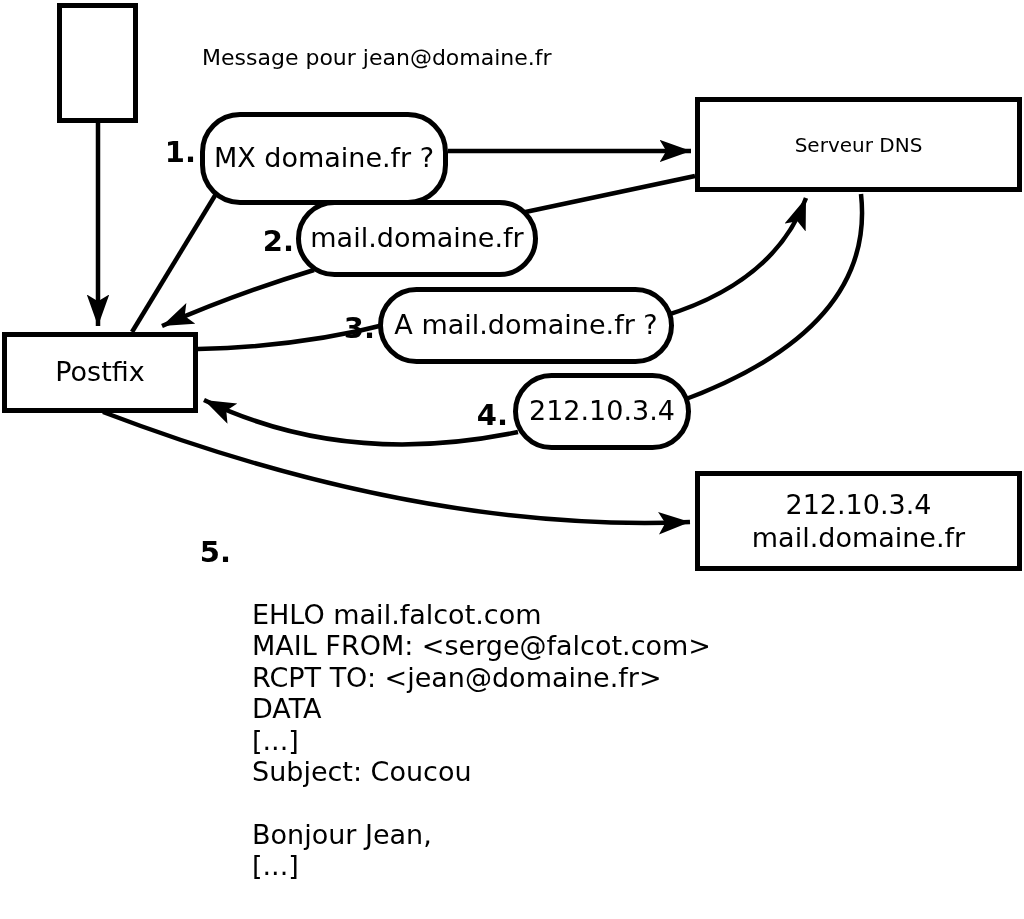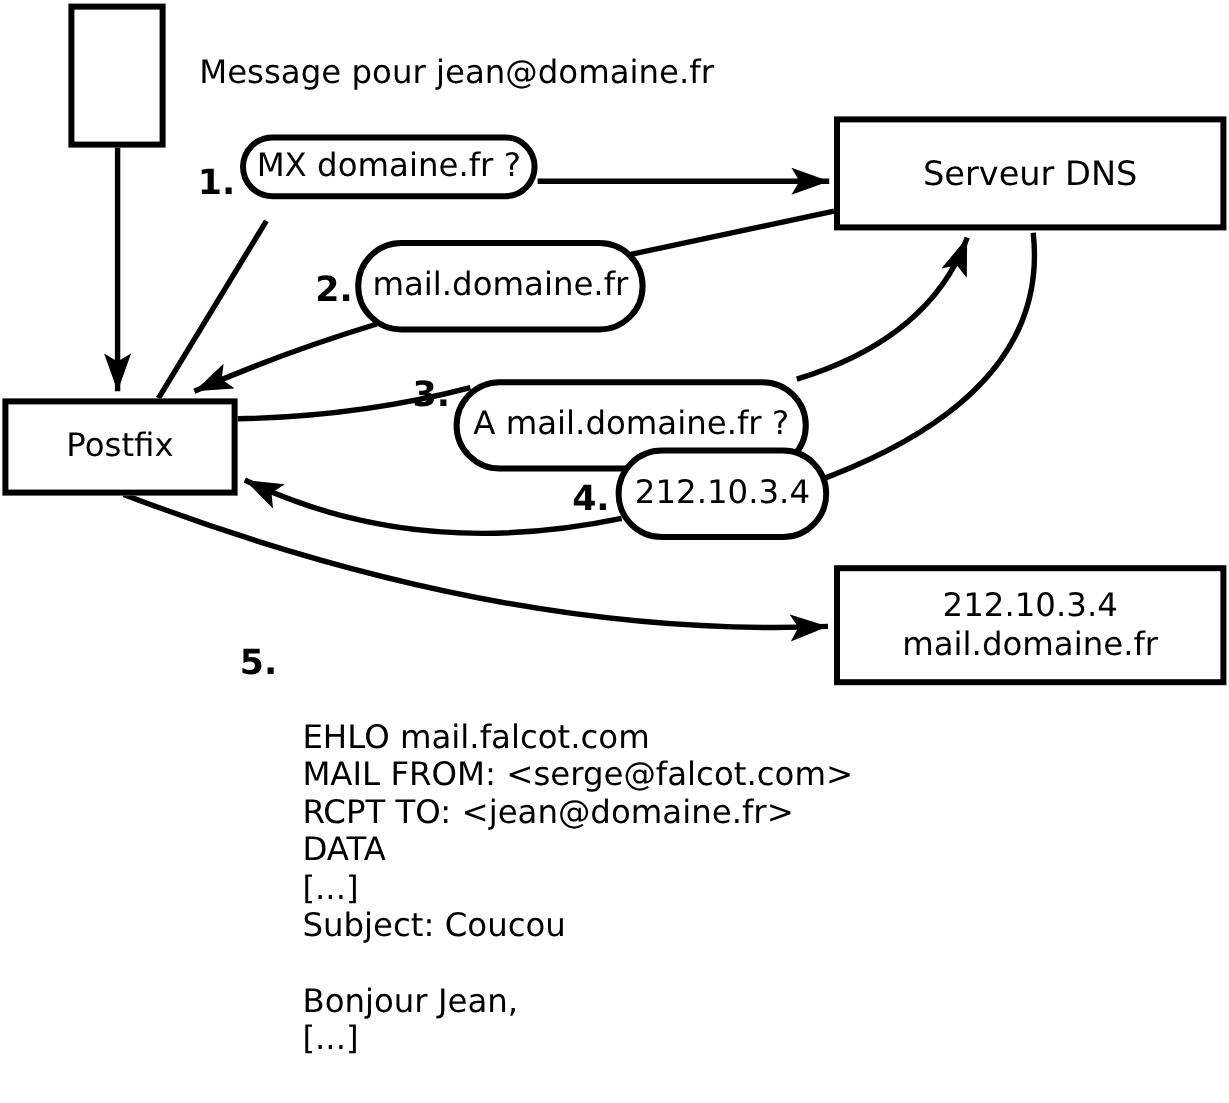--- a/index.html
+++ b/index.html
@@ -46,23 +46,24 @@
     position: absolute;
     width: 44px;
     text-align: right;
     font-weight: bold;
     font-size: 29px;
     z-index: 3;
     white-space: nowrap;
   }
   .freetext {
     position: absolute;
-    font-size: 27px;
+    font-size: 22px;
     white-space: nowrap;
     z-index: 3;
+    margin-left: 36px;
   }
   #step5-text {
     left: 252px;
     top: 537px;
   }
   #message-label {
     left: 166px;
     top: 45px;
   }
   #smtp-log {
@@ -103,41 +104,41 @@
   </svg>
 
   <div class="box" style="left:57px; top:3px; width:81px; height:120px;"></div>
 
   <div class="freetext" id="message-label">Message pour jean@domaine.fr</div>
 
   <div class="box" style="left:2px; top:332px; width:196px; height:81px;text-align:center;">
     <span>Postfix</span>
   </div>
 
-  <div class="box" style="left:695px; top:97px; width:327px; height:95px; font-size:28px;">
+  <div class="box" style="left:695px; top:97px; width:327px; height:95px; font-size:20px;">
     <span>Serveur DNS</span>
   </div>
 
   <div class="box twolines" style="left:695px; top:471px; width:327px; height:100px;">
     <span>212.10.3.4</span>
     <span>mail.domaine.fr</span>
   </div>
 
   <div class="num" style="left:152px; top:135px;">1.</div>
-  <div class="box pill" style="left:200px; top:112px; width:248px; height:54px;">
+  <div class="box pill" style="left:200px; top:112px; width:248px; height:93px;">
     <span>MX domaine.fr ?</span>
   </div>
 
   <div class="num" style="left:250px; top:224px;">2.</div>
   <div class="box pill" style="left:296px; top:200px; width:242px; height:77px;">
     <span>mail.domaine.fr</span>
   </div>
 
   <div class="num" style="left:331px; top:311px;">3.</div>
-  <div class="box pill" style="left:378px; top:287px; width:296px; height:77px;margin-top:29px;">
+  <div class="box pill" style="left:378px; top:287px; width:296px; height:77px;">
     <span>A mail.domaine.fr ?</span>
   </div>
 
   <div class="num" style="left:464px; top:398px;">4.</div>
   <div class="box pill" style="left:513px; top:373px; width:178px; height:77px;">
     <span>212.10.3.4</span>
   </div>
 
   <div class="num" style="left:187px; top:535px;">5.</div>
 

